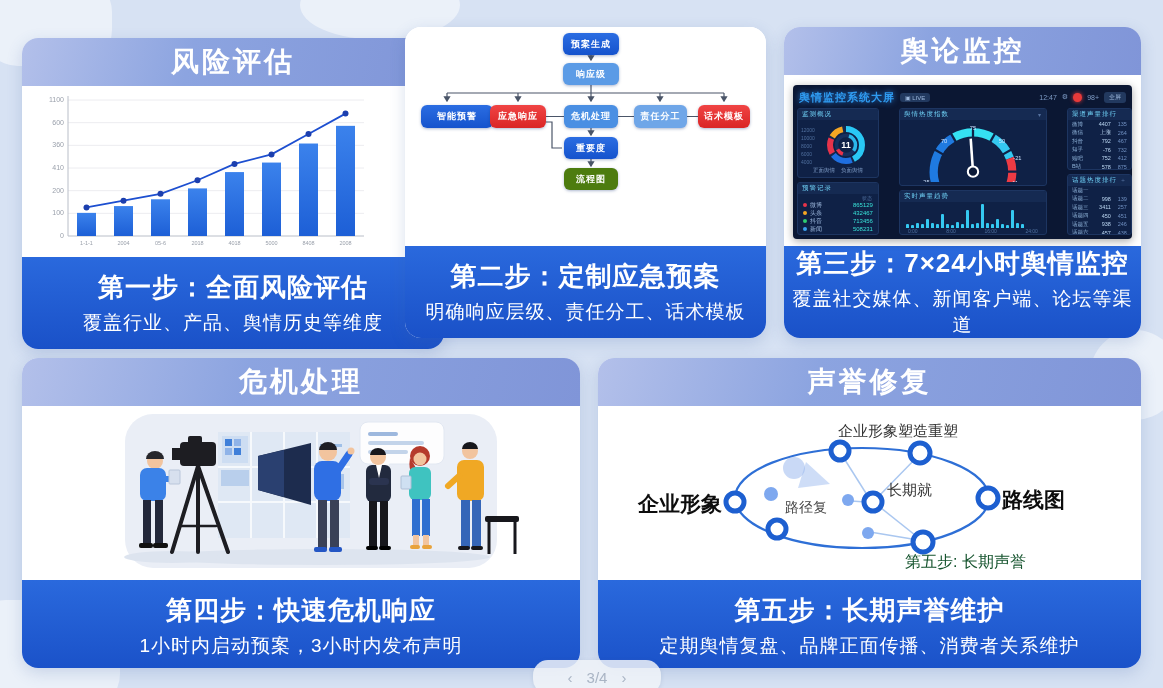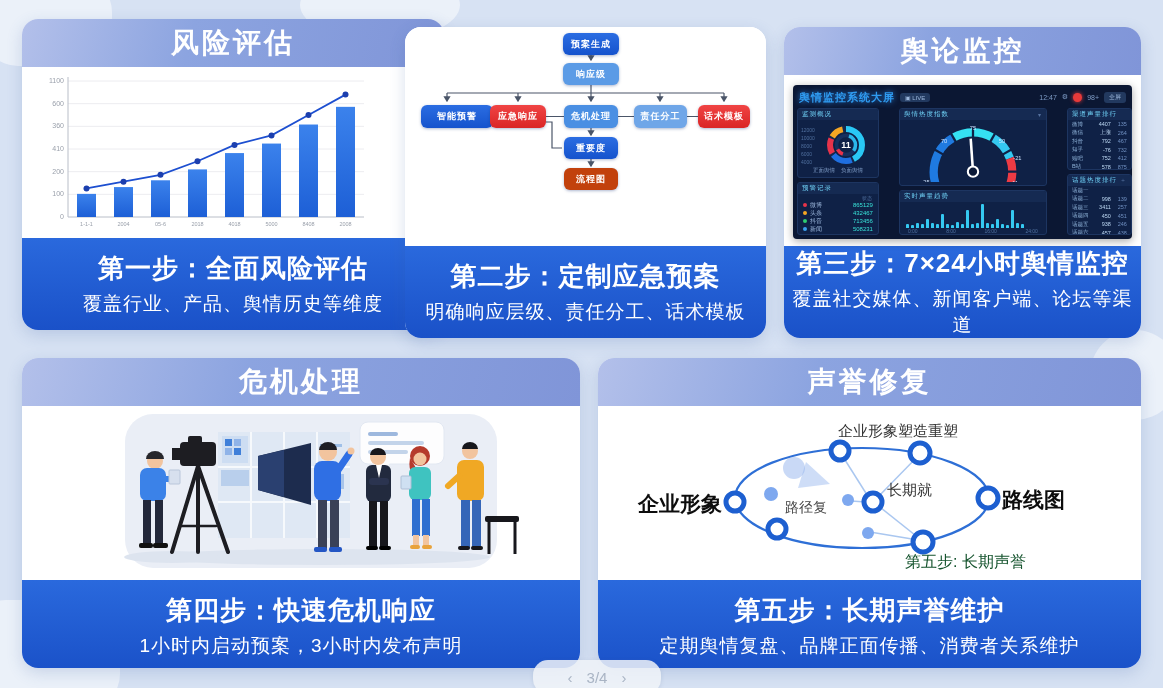--- a/index.html
+++ b/index.html
@@ -5,21 +5,21 @@
   html,body{margin:0;padding:0}
   body{
     width:1163px;height:688px;position:relative;overflow:hidden;
     background:#d7e2f3;
     font-family:"Liberation Sans","DejaVu Sans",sans-serif;
   }
   .blob{position:absolute;background:rgba(255,255,255,.5);border-radius:36px}
   
   .card{position:absolute;background:#fff;border-radius:16px;overflow:hidden;
         box-shadow:0 5px 16px rgba(60,95,165,.20);display:flex;flex-direction:column}
-  #card-risk   {left:22px;  top:19px;  width:422px; height:311px}
+  #card-risk   {left:22px;  top:38px;  width:422px; height:311px}
   #card-plan   {left:405px; top:27px;  width:361px; height:311px}
   #card-monitor{left:784px; top:27px;  width:357px; height:311px}
   #card-crisis {left:22px;  top:358px; width:558px; height:310px}
   #card-repair {left:598px; top:358px; width:543px; height:310px}
   .card-header{flex:0 0 48px;display:flex;align-items:center;justify-content:center;
     background:linear-gradient(105deg,#b3c0ea 0%,#8fa4e0 35%,#8298da 100%);
     background:linear-gradient(105deg,#b3c0ea 0%,#8ca4e0 40%,#8095d8 100%);
     color:#fff;font-size:28px;font-weight:bold;letter-spacing:3px}
   .card-body{flex:1;position:relative;background:#fff}
   .card-footer{flex:0 0 92px;background:linear-gradient(180deg,#2a69dd,#1a51c8);
@@ -30,21 +30,21 @@
   #barchart{position:absolute;left:14px;top:4px}
   
   #flow{position:absolute;inset:0}
   .fbox{position:absolute;border-radius:6px;color:#fff;font-size:9px;font-weight:bold;
         letter-spacing:1px;display:flex;align-items:center;justify-content:center;
         box-shadow:0 1px 3px rgba(20,50,120,.35)}
   .fb-dark {background:linear-gradient(180deg,#2b6de2,#1553cd)}
   .fb-mid  {background:#4a8fe3}
   .fb-mid2 {background:#5b9be6}
   .fb-light{background:#6fa6e8}
-  .fb-xlight{background:#c2410c}
+  .fb-xlight{background:#4d7c0f}
   .fb-red  {background:linear-gradient(180deg,#f04444,#da2525)}
   .fb1{left:158px;top:6px;  width:56px;height:22px}
   .fb2{left:158px;top:36px; width:56px;height:22px}
   .fb3{left:16px; top:78px; width:72px;height:23px}
   .fb4{left:85px; top:78px; width:56px;height:23px}
   .fb5{left:159px;top:78px; width:54px;height:23px}
   .fb6{left:229px;top:78px; width:53px;height:23px}
   .fb7{left:293px;top:78px; width:52px;height:23px}
   .fb8{left:159px;top:110px;width:54px;height:22px}
   .fb9{left:159px;top:141px;width:54px;height:22px}

